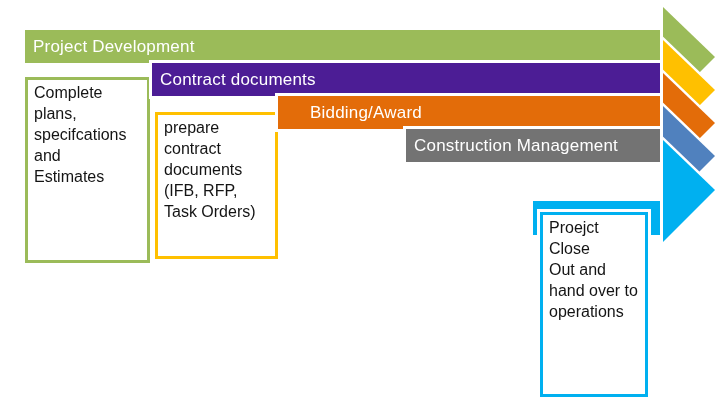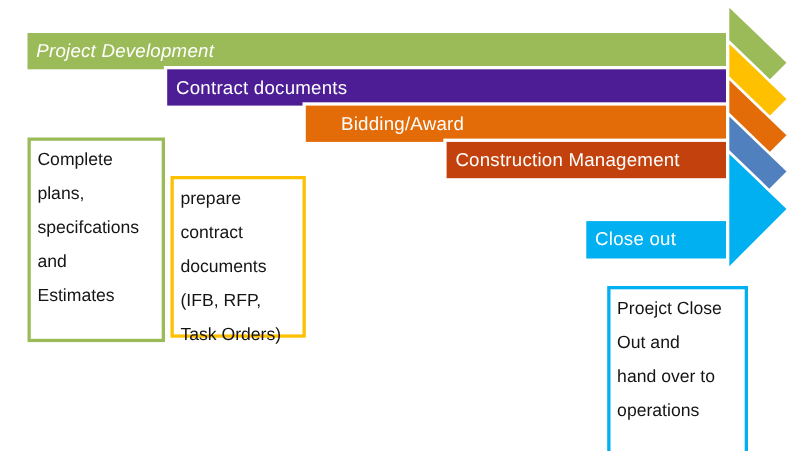--- a/index.html
+++ b/index.html
@@ -33,30 +33,29 @@
   }
   .detail-box {
     position: absolute;
     box-sizing: border-box;
     background: #ffffff;
     border: 3px solid;
     box-shadow: 0 0 0 3px #ffffff;
     padding: 2px 3px 0 6px;
     color: #141414;
     font-size: 16px;
-    line-height: 31px;
+    line-height: 21px;
     white-space: pre-line;
-    margin-top: 48px;
   }
 </style>
 </head>
 <body>
 
 <div id="stage" style="background: rgb(255, 255, 255);">
-    <div class="banner" style="left: 25px; top: 30px; width: 635px; height: 33px; background: rgb(155, 187, 89); font-style: italic;">
+    <div class="banner" style="left: 25px; top: 30px; width: 635px; height: 33px; background: rgb(155, 187, 89);">
       <span>Project Development</span>
     </div>
     <svg class="head-svg" width="60" height="112" style="left: 660px; top: 1.5px;">
       <polygon points="3,5 55,55 3,107" fill="#9BBB59" stroke="#FFFFFF" stroke-width="5" stroke-linejoin="miter" paint-order="stroke fill"></polygon>
     </svg>
     <div class="detail-box" style="left: 25px; top: 77px; width: 125px; height: 186px; border-color: rgb(155, 187, 89);"><span>Complete
 plans,
 specifcations
 and
 Estimates</span></div>
@@ -70,29 +69,29 @@
 contract
 documents
 (IFB, RFP,
 Task Orders)</span></div>
     <div class="banner" style="left: 278px; top: 96px; width: 382px; height: 33px; background: rgb(227, 108, 9); padding-left: 32px;">
       <span>Bidding/Award</span>
     </div>
     <svg class="head-svg" width="60" height="112" style="left: 660px; top: 67.5px;">
       <polygon points="3,5 55,55 3,107" fill="#E36C09" stroke="#FFFFFF" stroke-width="5" stroke-linejoin="miter" paint-order="stroke fill"></polygon>
     </svg>
-    <div class="banner" style="left: 406px; top: 129px; width: 254px; height: 33px; background: #c2410c;">
+    <div class="banner" style="left: 406px; top: 129px; width: 254px; height: 33px; background: #737373;">
       <span>Construction Management</span>
     </div>
     <svg class="head-svg" width="60" height="112" style="left: 660px; top: 100.5px;">
       <polygon points="3,5 55,55 3,107" fill="#5081BE" stroke="#FFFFFF" stroke-width="5" stroke-linejoin="miter" paint-order="stroke fill"></polygon>
     </svg>
     <div class="banner" style="left: 533px; top: 163px; width: 127px; height: 34px; background: rgb(0, 176, 240); margin-top: 38px;">
       <span>Close out</span>
     </div>
     <svg class="head-svg" width="60" height="112" style="left: 660px; top: 135px;">
       <polygon points="3,5 55,55 3,107" fill="#00B0F0" stroke="#FFFFFF" stroke-width="5" stroke-linejoin="miter" paint-order="stroke fill"></polygon>
     </svg>
-    <div class="detail-box" style="left: 552px; top: 212px; width: 128px; height: 185px; border-color: rgb(0, 176, 240);"><span>Proejct Close
+    <div class="detail-box" style="left: 540px; top: 212px; width: 108px; height: 185px; border-color: rgb(0, 176, 240);"><span>Proejct Close
 Out and
 hand over to
 operations</span></div>
   </div>
 
 </body></html>

